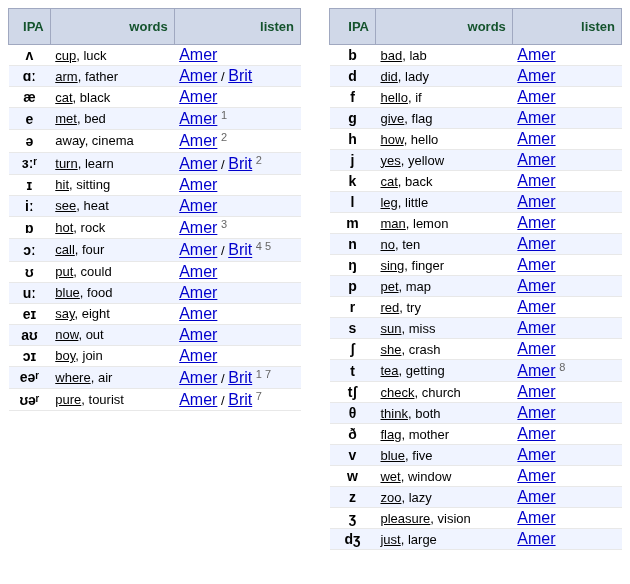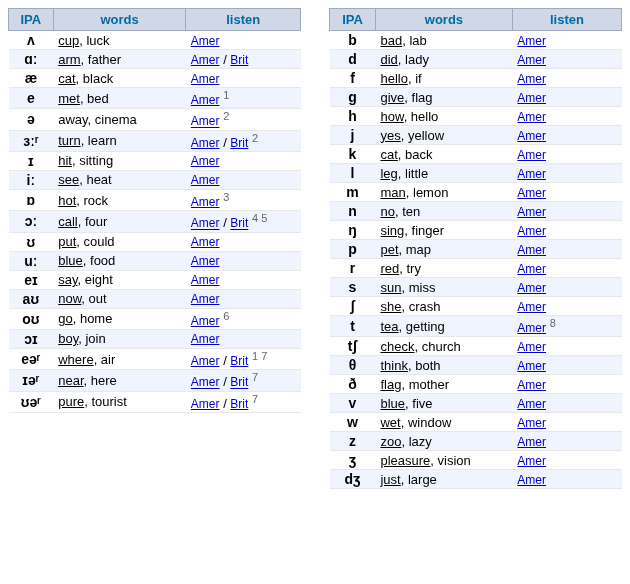--- a/index.html
+++ b/index.html
@@ -13,25 +13,25 @@
     }
     .table-container {
       flex: 1;
     }
     table {
       border-collapse: collapse;
       width: 100%;
     }
     th {
       background: #d0d8e8;
-      text-align: center;
-      padding: 3px 6px;
+      text-align: right;
+      padding: 10px 6px;
       font-weight: bold;
       font-size: 13px;
-      color: #0369a1;
+      color: #14532d;
       border: 1px solid #a0a8c0;
     }
     td {
       padding: 1px 5px;
       vertical-align: middle;
       font-size: 13px;
       border-bottom: 1px solid #e8e8e8;
     }
     tr:nth-child(even) { background: #f0f4ff; }
     tr:nth-child(odd) { background: #fff; }
@@ -49,21 +49,21 @@
     }
     .words-cell u {
     }
     .listen-cell {
       min-width: 80px;
       white-space: nowrap;
     }
     .listen-cell a {
       color: #0000cc;
       text-decoration: underline;
-      font-size: 12px;
+      font-size: 16px;
     }
     .note {
       color: #666;
       font-size: 11px;
       vertical-align: super;
     }
     .divider { width: 8px; }
   </style>
 </head>
 <body>
@@ -142,38 +142,28 @@
       <td class="ipa-cell">eɪ</td>
       <td class="words-cell"><u>say</u>, eight</td>
       <td class="listen-cell"><a href="#">Amer</a></td>
     </tr>
         <tr>
       <td class="ipa-cell">aʊ</td>
       <td class="words-cell"><u>now</u>, out</td>
       <td class="listen-cell"><a href="#">Amer</a></td>
     </tr>
         <tr>
-      <td class="ipa-cell">oʊ</td>
-      <td class="words-cell"><u>go</u>, home</td>
-      <td class="listen-cell"><a href="#">Amer</a> <span class="note">6</span></td>
-    </tr>
-        <tr>
       <td class="ipa-cell">ɔɪ</td>
       <td class="words-cell"><u>boy</u>, join</td>
       <td class="listen-cell"><a href="#">Amer</a></td>
     </tr>
         <tr>
       <td class="ipa-cell">eəʳ</td>
       <td class="words-cell"><u>where</u>, air</td>
       <td class="listen-cell"><a href="#">Amer</a> / <a href="#">Brit</a> <span class="note">1 7</span></td>
-    </tr>
-        <tr>
-      <td class="ipa-cell">ɪəʳ</td>
-      <td class="words-cell"><u>near</u>, here</td>
-      <td class="listen-cell"><a href="#">Amer</a> / <a href="#">Brit</a> <span class="note">7</span></td>
     </tr>
         <tr>
       <td class="ipa-cell">ʊəʳ</td>
       <td class="words-cell"><u>pure</u>, tourist</td>
       <td class="listen-cell"><a href="#">Amer</a> / <a href="#">Brit</a> <span class="note">7</span></td>
     </tr>
       </tbody>
   </table>
 </div>
 

